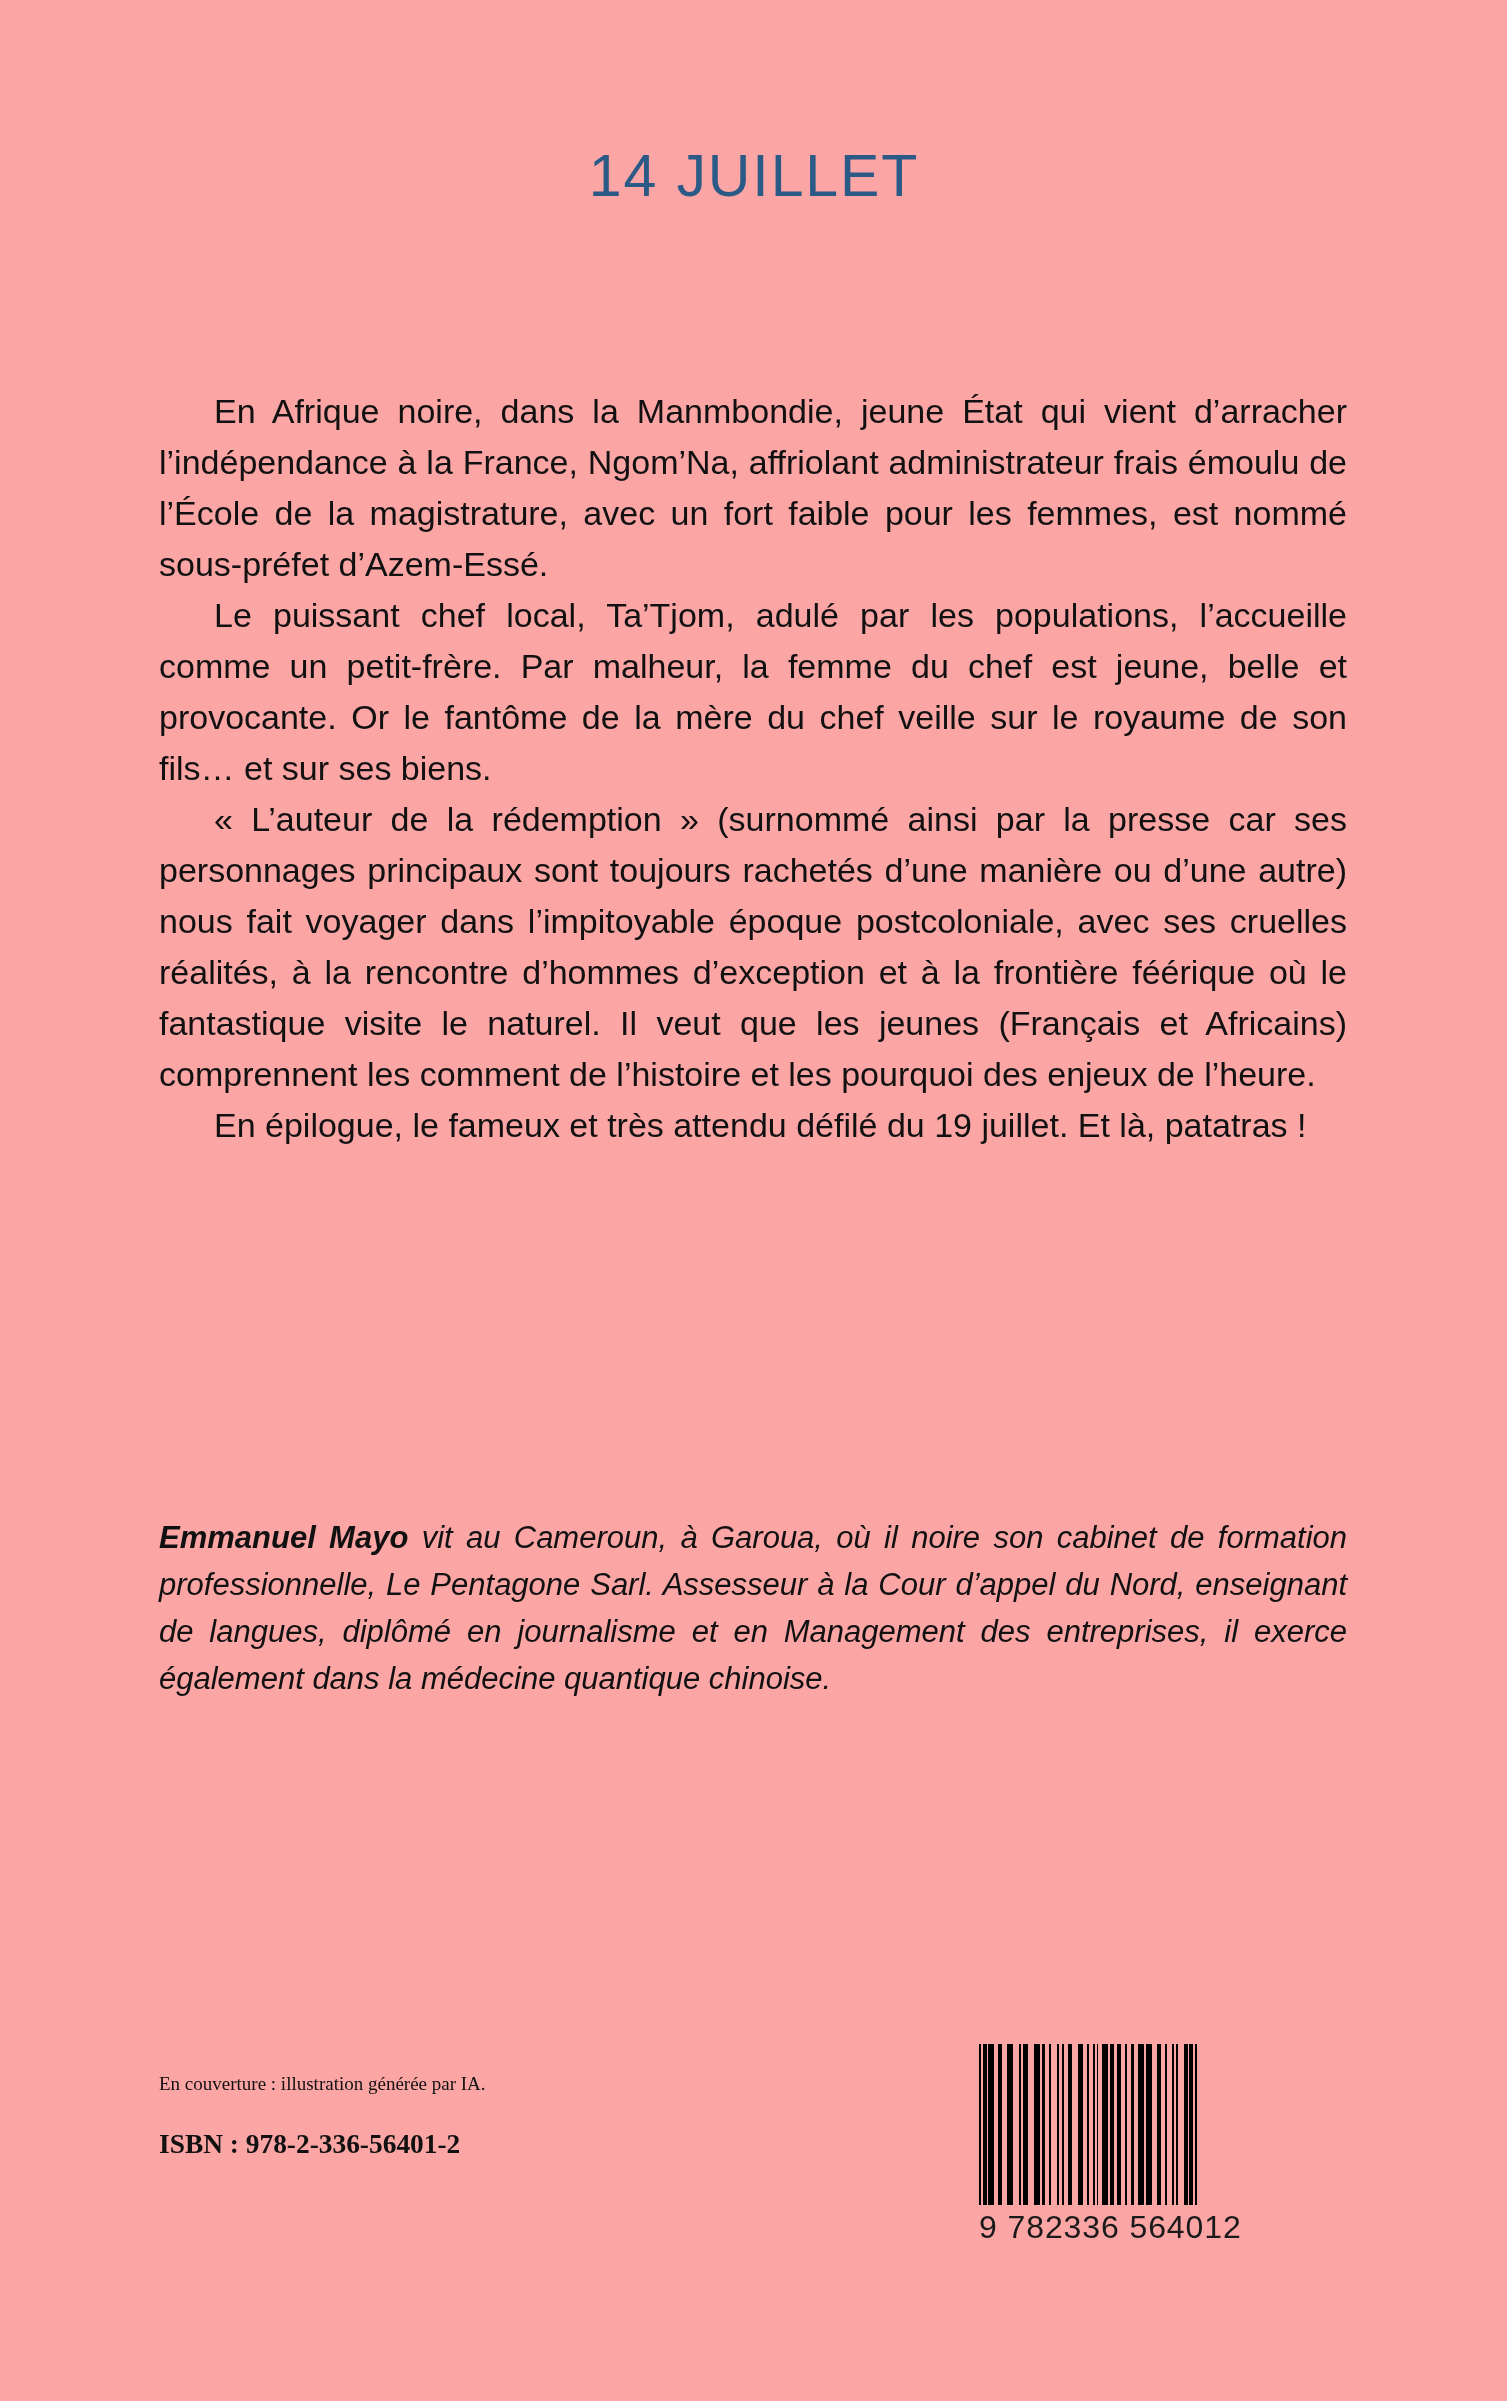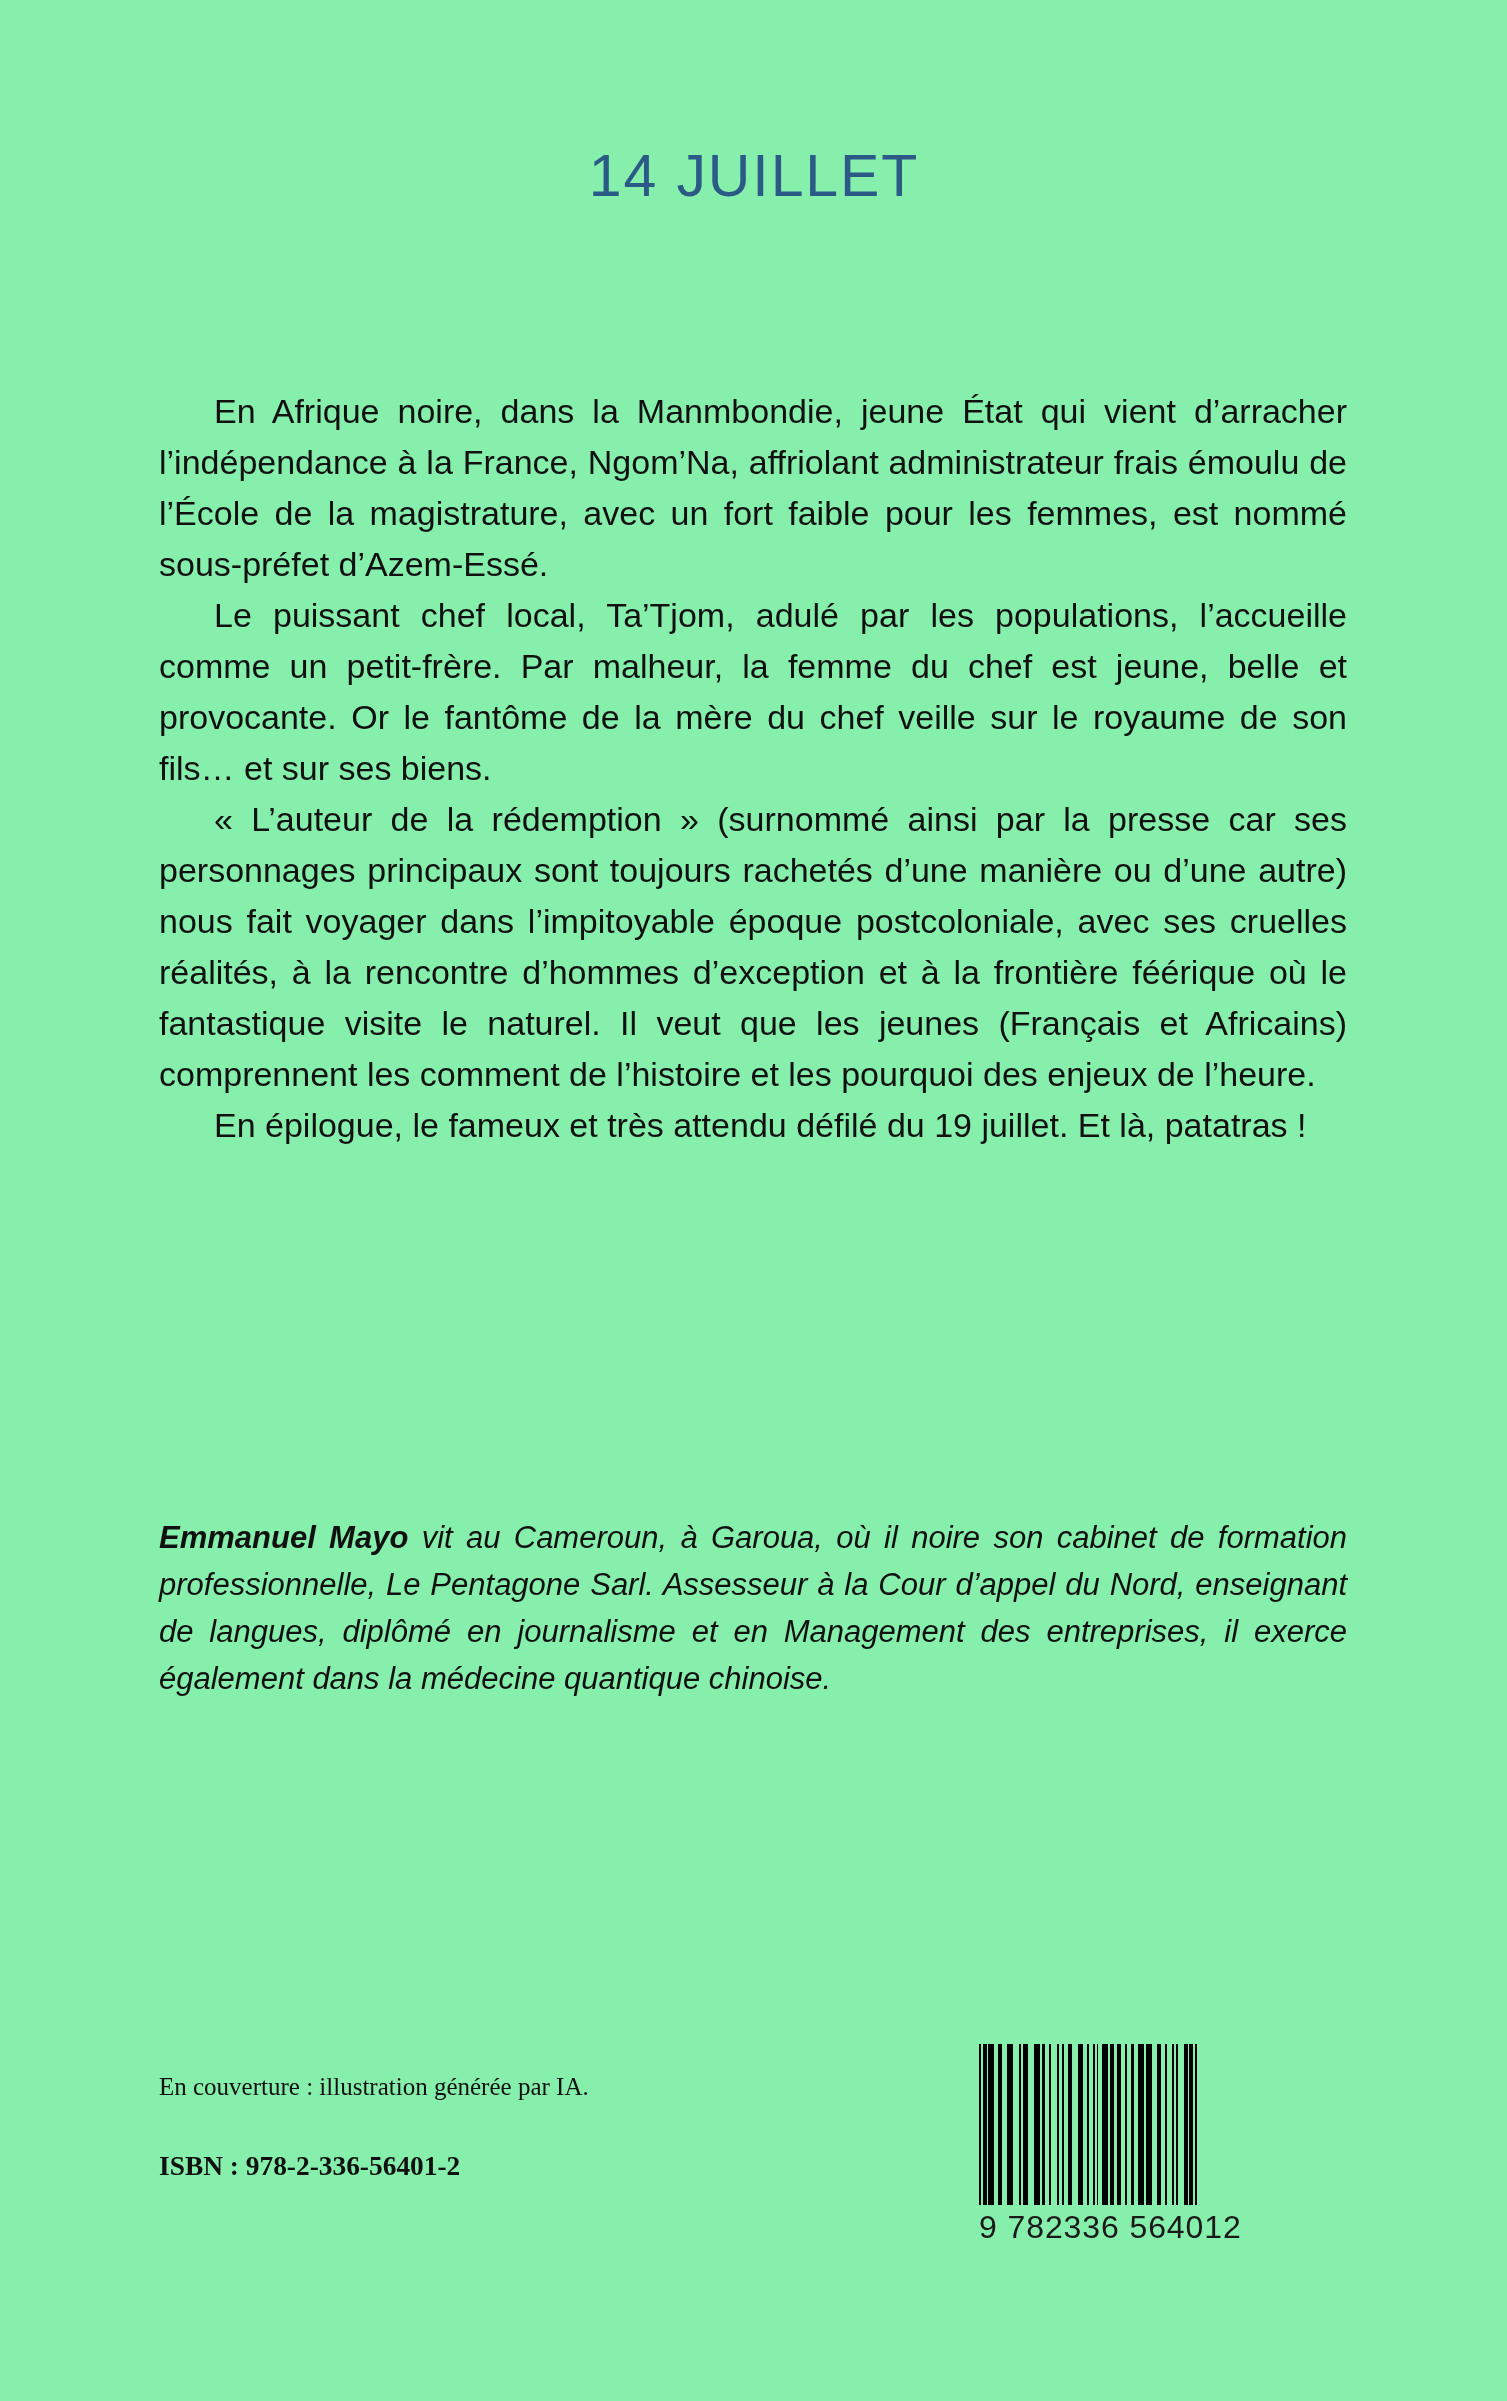--- a/index.html
+++ b/index.html
@@ -12,21 +12,21 @@
     height: 2402px;
     position: relative;
     font-family: "Liberation Sans", sans-serif;
     color: #1a1a1a;
     overflow: hidden;
   }
 
   .page {
     position: absolute;
     inset: 0;
-    background: #86efac;
+    background: #fca5a5;
   }
 
   .title {
     position: absolute;
     top: 142px;
     left: 0;
     width: 100%;
     text-align: center;
     font-family: "Liberation Sans", sans-serif;
     font-size: 59px;
@@ -72,22 +72,22 @@
 
   .footer-left {
     position: absolute;
     left: 159px;
     top: 2073px;
     width: 757px;
     font-family: "Liberation Serif", serif;
     color: #111111;
   }
   .cover-credit {
-    font-size: 25px;
-    margin-bottom: 50px;
+    font-size: 19px;
+    margin-bottom: 34px;
   }
   .isbn {
     font-size: 27.4px;
     margin-bottom: 24.6px;
     font-weight: bold;
   }
   .price {
     font-size: 36px;
   }
 

